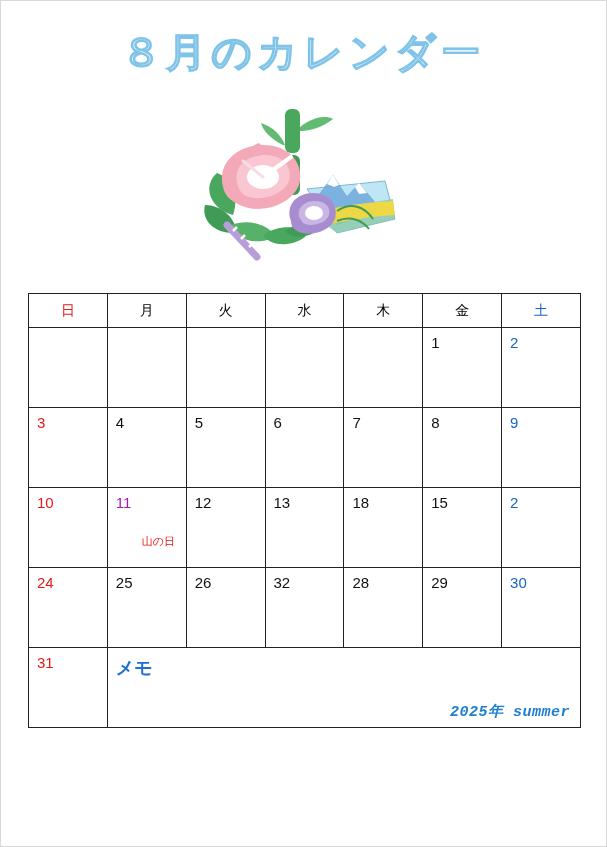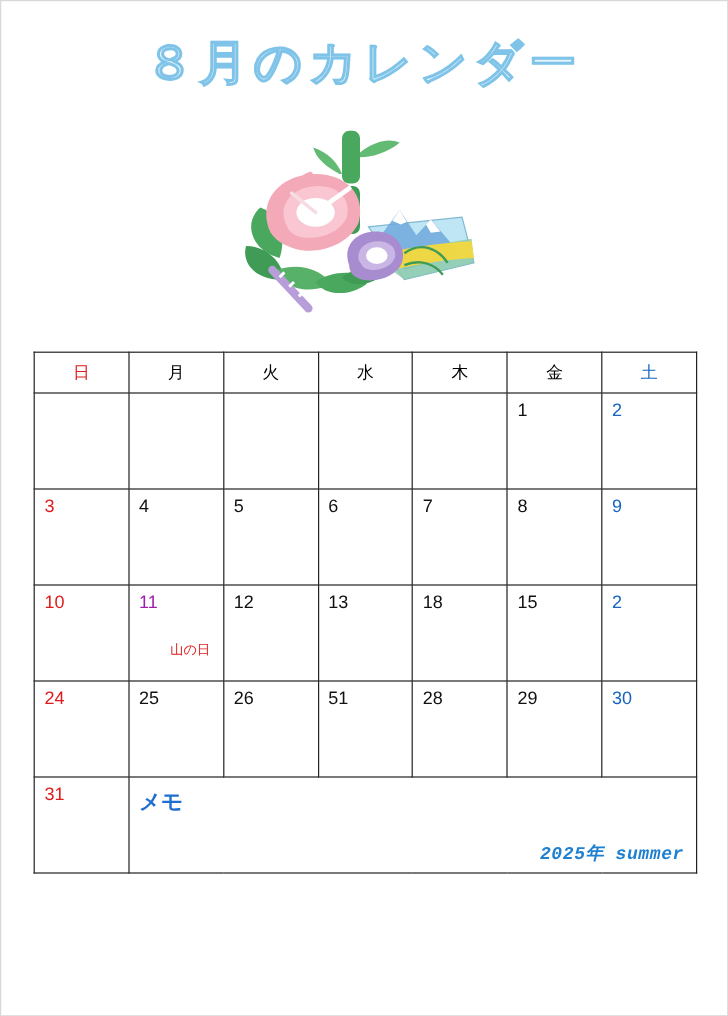--- a/index.html
+++ b/index.html
@@ -256,21 +256,21 @@
           <td>
               <span class="daynum sun">24</span>
             </td>
           <td>
               <span class="daynum">25</span>
             </td>
           <td>
               <span class="daynum">26</span>
             </td>
           <td>
-              <span class="daynum">51</span>
+              <span class="daynum">32</span>
             </td>
           <td>
               <span class="daynum">28</span>
             </td>
           <td>
               <span class="daynum">29</span>
             </td>
           <td>
               <span class="daynum sat">30</span>
             </td>

